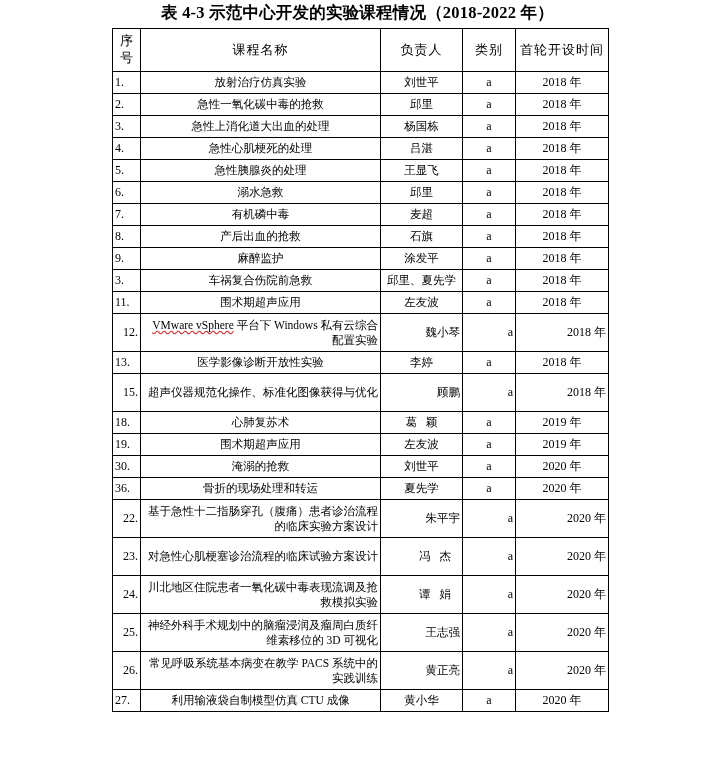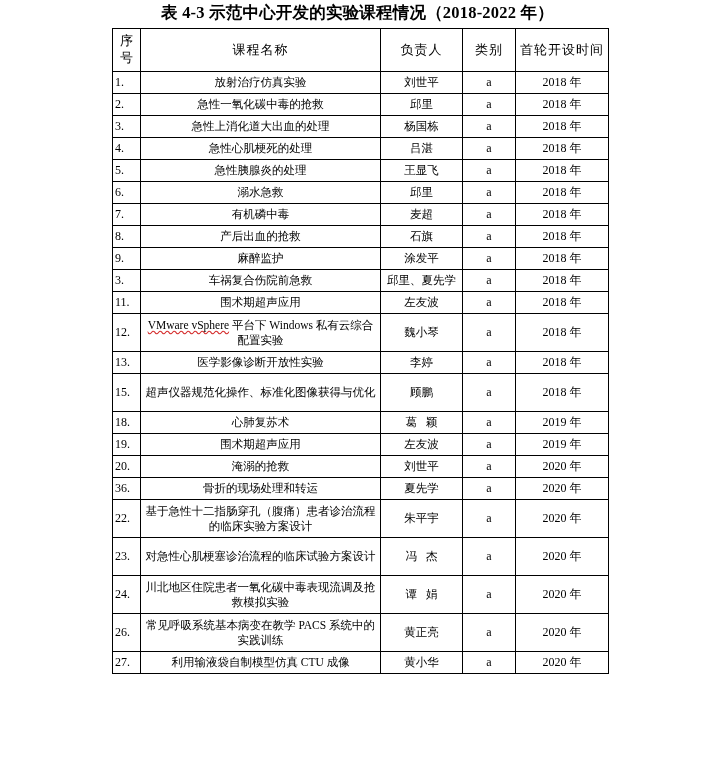--- a/index.html
+++ b/index.html
@@ -90,21 +90,21 @@
   td.cell-cat {
     text-align: center;
     font-size: 12px;
   }
   td.cell-year {
     text-align: center;
     font-size: 12px;
     margin-top: 34px;
   }
   tr.r-single td { height: 19px; }
-  tr.r-double td { height: 35px; }
+  tr.r-double td { height: 35px; text-align: right; }
 
   
   .spaced {
     letter-spacing: 9px;
     padding-left: 9px;
     display: inline-block;
   }
   
   .squiggle {
     text-decoration: underline wavy #d42a2a;
@@ -250,21 +250,21 @@
             <td class="cell-year">2019 年</td>
           </tr>
           <tr class="r-single">
             <td class="cell-seq">19.</td>
             <td class="cell-name">围术期超声应用</td>
             <td class="cell-owner">左友波</td>
             <td class="cell-cat">a</td>
             <td class="cell-year">2019 年</td>
           </tr>
           <tr class="r-single">
-            <td class="cell-seq">20.</td>
+            <td class="cell-seq">30.</td>
             <td class="cell-name">淹溺的抢救</td>
             <td class="cell-owner">刘世平</td>
             <td class="cell-cat">a</td>
             <td class="cell-year">2020 年</td>
           </tr>
           <tr class="r-single">
             <td class="cell-seq">36.</td>
             <td class="cell-name">骨折的现场处理和转运</td>
             <td class="cell-owner">夏先学</td>
             <td class="cell-cat">a</td>
@@ -285,20 +285,27 @@
             <td class="cell-year">2020 年</td>
           </tr>
           <tr class="r-double">
             <td class="cell-seq">24.</td>
             <td class="cell-name">川北地区住院患者一氧化碳中毒表现流调及抢救模拟实验</td>
             <td class="cell-owner"><span class="spaced">谭娟</span></td>
             <td class="cell-cat">a</td>
             <td class="cell-year">2020 年</td>
           </tr>
           <tr class="r-double">
+            <td class="cell-seq">25.</td>
+            <td class="cell-name">神经外科手术规划中的脑瘤浸润及瘤周白质纤维素移位的 3D 可视化</td>
+            <td class="cell-owner">王志强</td>
+            <td class="cell-cat">a</td>
+            <td class="cell-year">2020 年</td>
+          </tr>
+          <tr class="r-double">
             <td class="cell-seq">26.</td>
             <td class="cell-name">常见呼吸系统基本病变在教学 PACS 系统中的实践训练</td>
             <td class="cell-owner">黄正亮</td>
             <td class="cell-cat">a</td>
             <td class="cell-year">2020 年</td>
           </tr>
           <tr class="r-single">
             <td class="cell-seq">27.</td>
             <td class="cell-name">利用输液袋自制模型仿真 CTU 成像</td>
             <td class="cell-owner">黄小华</td>

